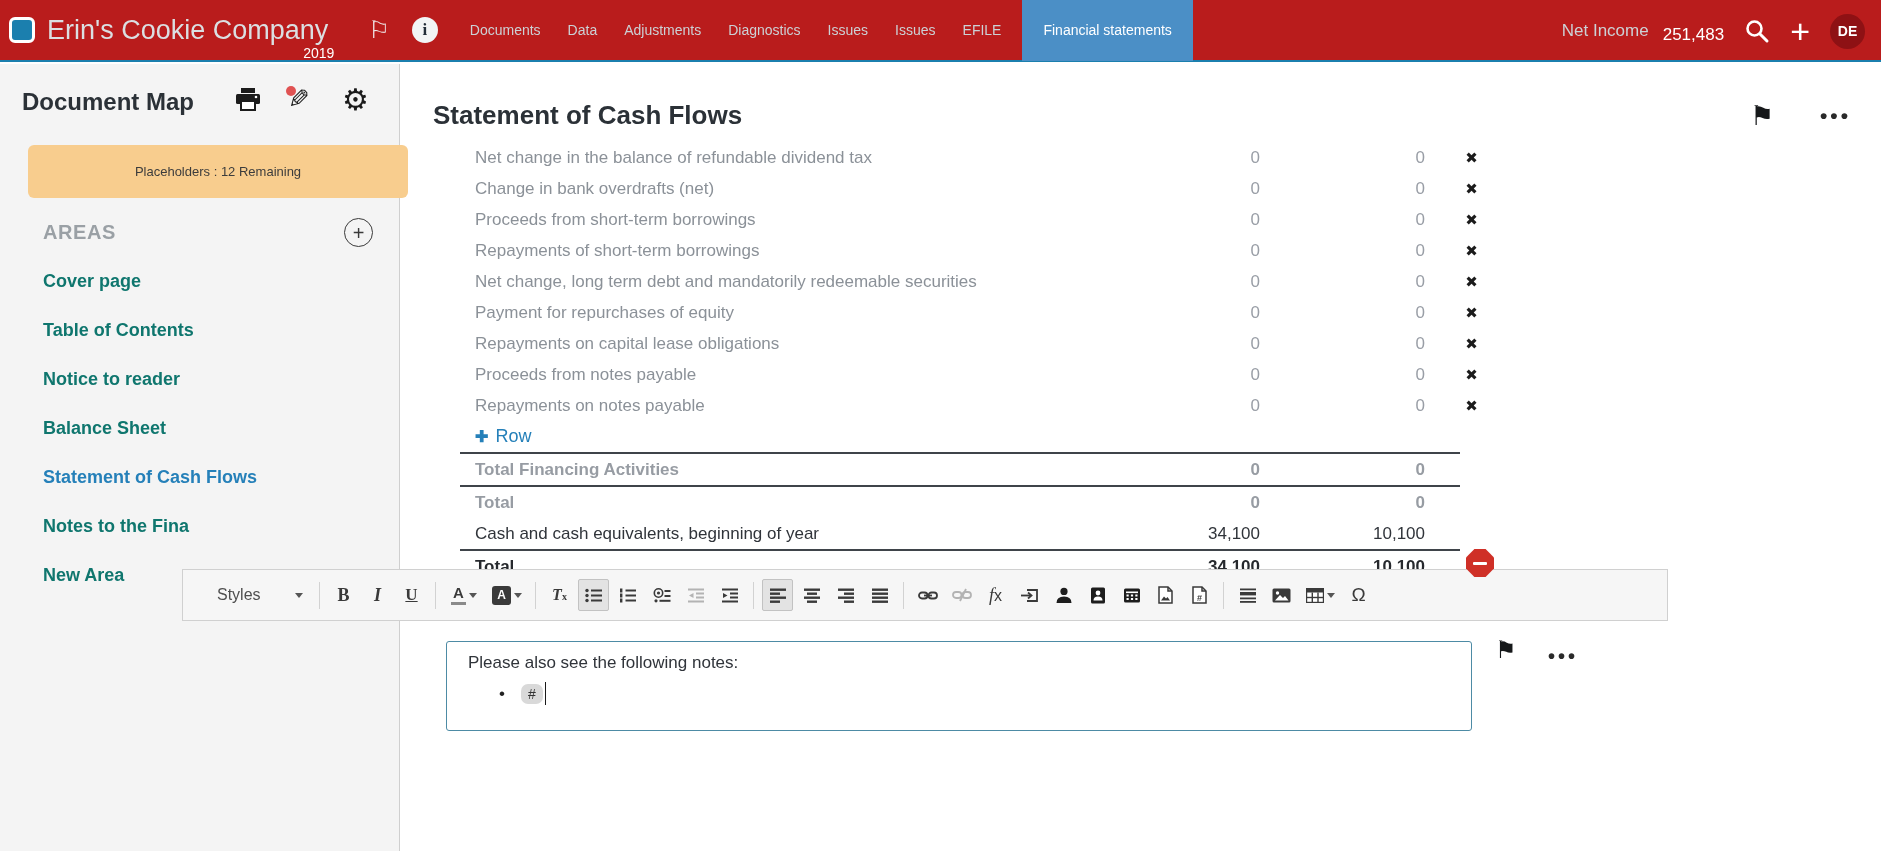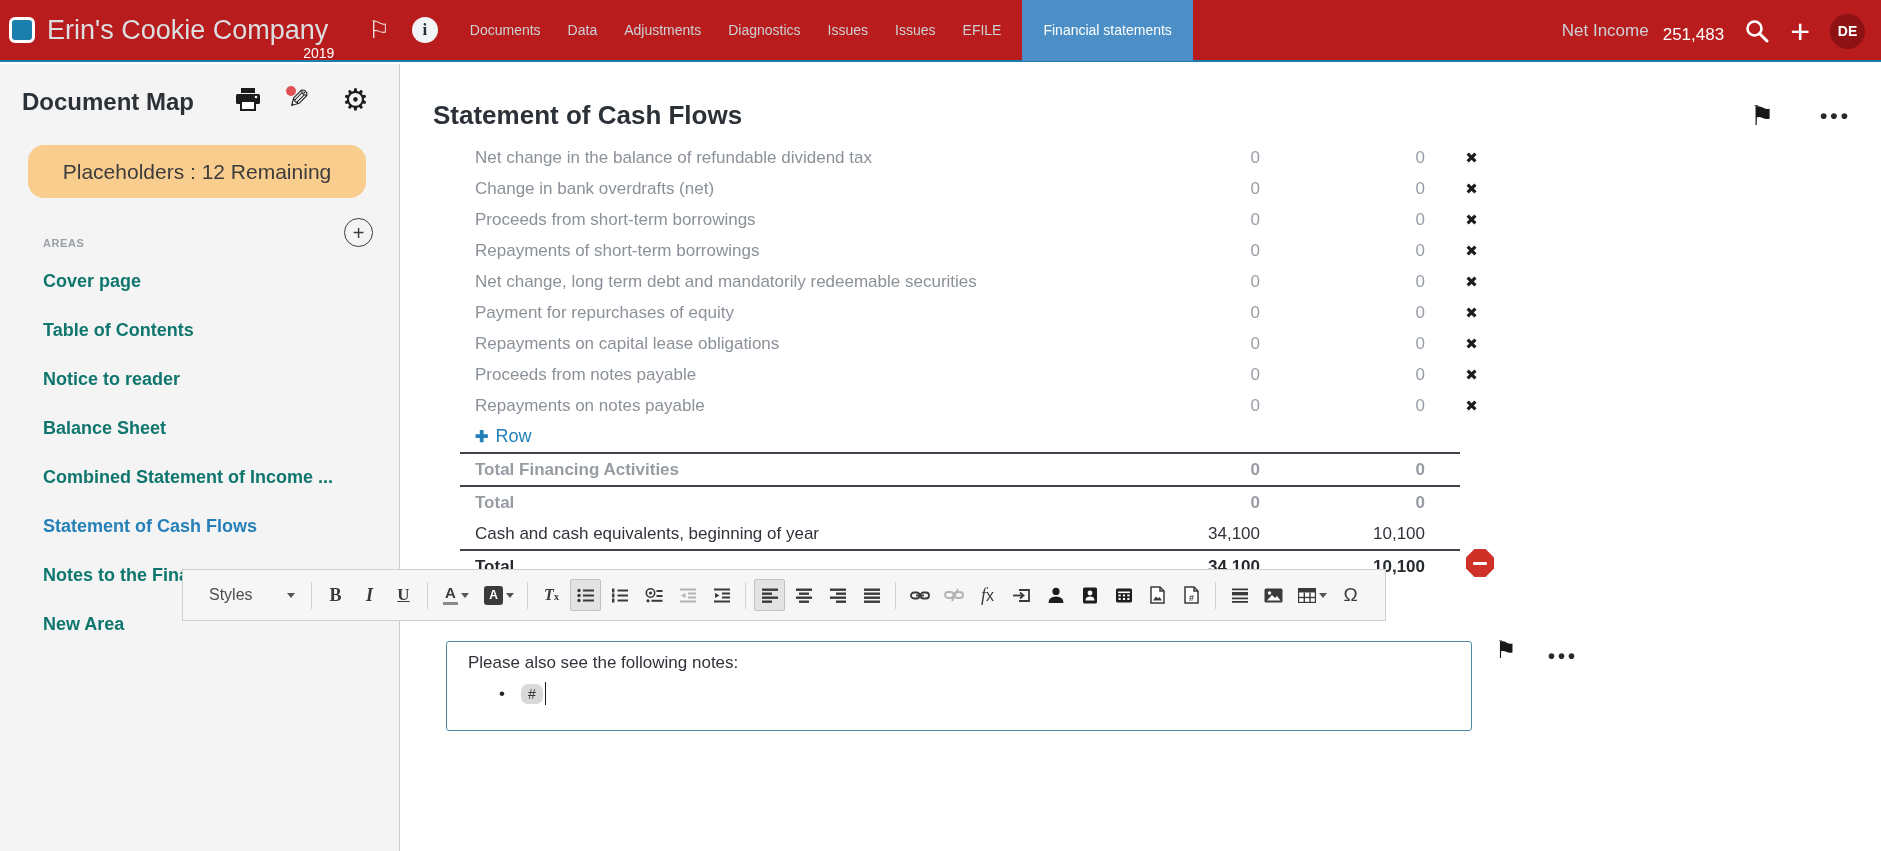--- a/index.html
+++ b/index.html
@@ -42,25 +42,25 @@
               font-weight:600; color:#2b3137; }
   .sb-icons { position:absolute; left:234px; top:22px; display:flex; gap:26px;
               align-items:center; }
   .printer-ic svg { display:block; }
   .pencil-wrap { position:relative; width:28px; height:28px; }
   .pencil-g { font-size:26px; color:#1b1b1b; display:inline-block;
               transform:scaleX(-1); position:absolute; left:0; top:-2px; }
   .pencil-dot { position:absolute; left:-2px; top:0; width:10px; height:10px;
                 border-radius:50%; background:#e05252; }
   .gear-g { font-size:30px; color:#1b1b1b; line-height:28px; }
-  .badge { position:absolute; left:28px; top:81px; width:338px; height:53px;
-           background:#f8cd8e; border-radius:16px; display:flex;
-           align-items:center; justify-content:center; font-size:21px; color:#3c3c3c; }
+  .badge { position:absolute; left:28px; top:81px; width:380px; height:53px;
+           background:#f8cd8e; border-radius:6px; display:flex;
+           align-items:center; justify-content:center; font-size:13px; color:#3c3c3c; }
   .areas-row { position:absolute; left:0; top:154px; width:400px; height:30px; }
-  .areas-label { position:absolute; left:43px; top:19px; font-size:11px;
+  .areas-label { position:absolute; left:43px; top:3px; font-size:20px;
                  font-weight:bold; color:#9aa0a5; letter-spacing:.6px; }
   .plus-circle { position:absolute; left:344px; top:0; width:29px; height:29px;
                  border:1.6px solid #3a3a3a; border-radius:50%; display:flex;
                  align-items:center; justify-content:center; font-size:20px;
                  font-weight:400; color:#3a3a3a; line-height:1; }
   .sb-list { position:absolute; left:0; top:193px; width:400px; }
   .sb-item { height:49px; display:flex; align-items:center; padding-left:43px;
              font-size:18px; font-weight:600; color:#0f766e; cursor:pointer;
              white-space:nowrap; }
   .sb-item.active { color:#2580b9; }
@@ -87,23 +87,23 @@
   .trow.plain .lbl, .trow.plain .v { color:#30343a; }
   .trow.grand .lbl, .trow.grand .v { color:#26292d; font-weight:700; }
 
   .stop-ic { position:absolute; left:1466px; top:549px; width:28px; height:28px;
              background:#cf3027; z-index:9; cursor:pointer;
              clip-path:polygon(30% 0,70% 0,100% 30%,100% 70%,70% 100%,30% 100%,0 70%,0 30%); }
   .stop-ic::after { content:""; position:absolute; left:7px; top:12.5px; width:14px;
                     height:3.5px; background:#fff; border-radius:1px; }
 
   
-  .toolbar { position:absolute; left:182px; top:569px; width:1204px; height:52px;
+  .toolbar { position:absolute; left:182px; top:569px; width:1486px; height:52px;
              background:#f6f6f6; border:1px solid #d0d0d0; display:flex;
-             align-items:center; padding:0 16px; gap:3px; z-index:5; }
+             align-items:center; padding:0 24px; gap:3px; z-index:5; }
   .styles-dd { width:104px; height:32px; display:flex; align-items:center;
                justify-content:space-between; padding:0 8px 0 10px; cursor:pointer; }
   .styles-lbl { font-size:16px; color:#4e4e4e; }
   .caret { width:0; height:0; border-left:4.5px solid transparent;
            border-right:4.5px solid transparent; border-top:5px solid #555; }
   .sep { width:1px; height:27px; background:#d2d2d2; margin:0 5px; flex:0 0 auto; }
   .tb { width:31px; height:32px; border:1px solid transparent; border-radius:2px;
         display:flex; align-items:center; justify-content:center; cursor:pointer;
         color:#3a3a3a; flex:0 0 auto; }
   .tb.wide { width:40px; }
@@ -194,21 +194,20 @@
     <div class="badge">Placeholders : 12 Remaining</div>
     <div class="areas-row">
       <span class="areas-label">AREAS</span>
       <span class="plus-circle">+</span>
     </div>
     <div class="sb-list">
       <div class="sb-item">Cover page</div>
       <div class="sb-item">Table of Contents</div>
       <div class="sb-item">Notice to reader</div>
       <div class="sb-item">Balance Sheet</div>
-      <div class="sb-item">Combined Statement of Income ...</div>
       <div class="sb-item active">Statement of Cash Flows</div>
       <div class="sb-item">Notes to the Fina</div>
       <div class="sb-item">New Area</div>
     </div>
 
   </div>
 
   <div class="main-title">Statement of Cash Flows</div>
   <div class="doc-flag">⚑</div>
   <div class="more-dots">•••</div>

